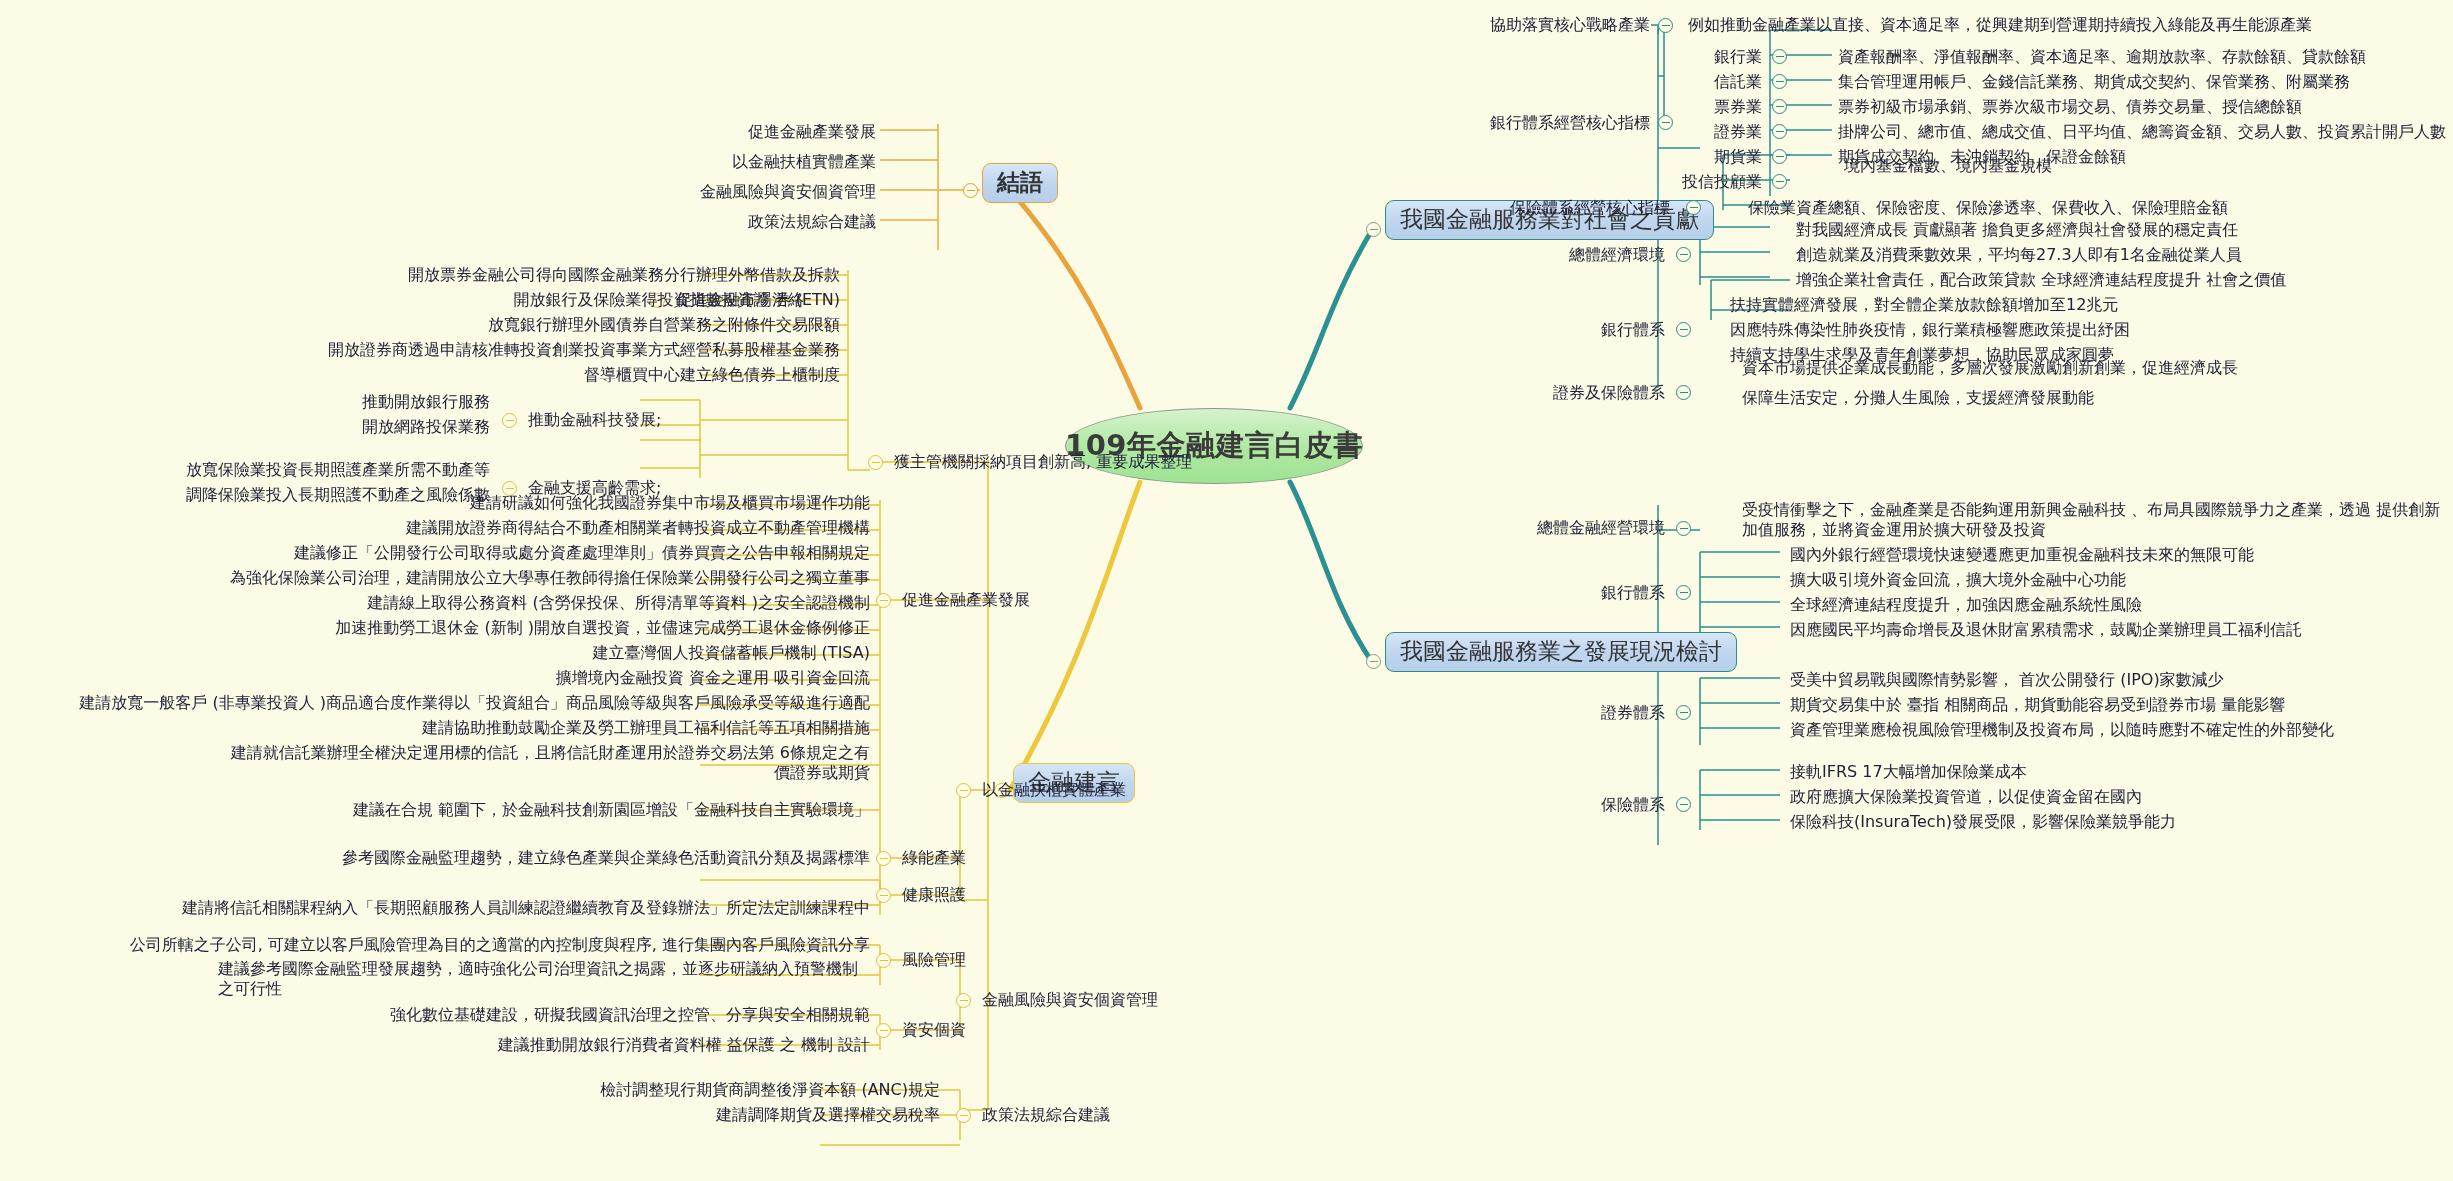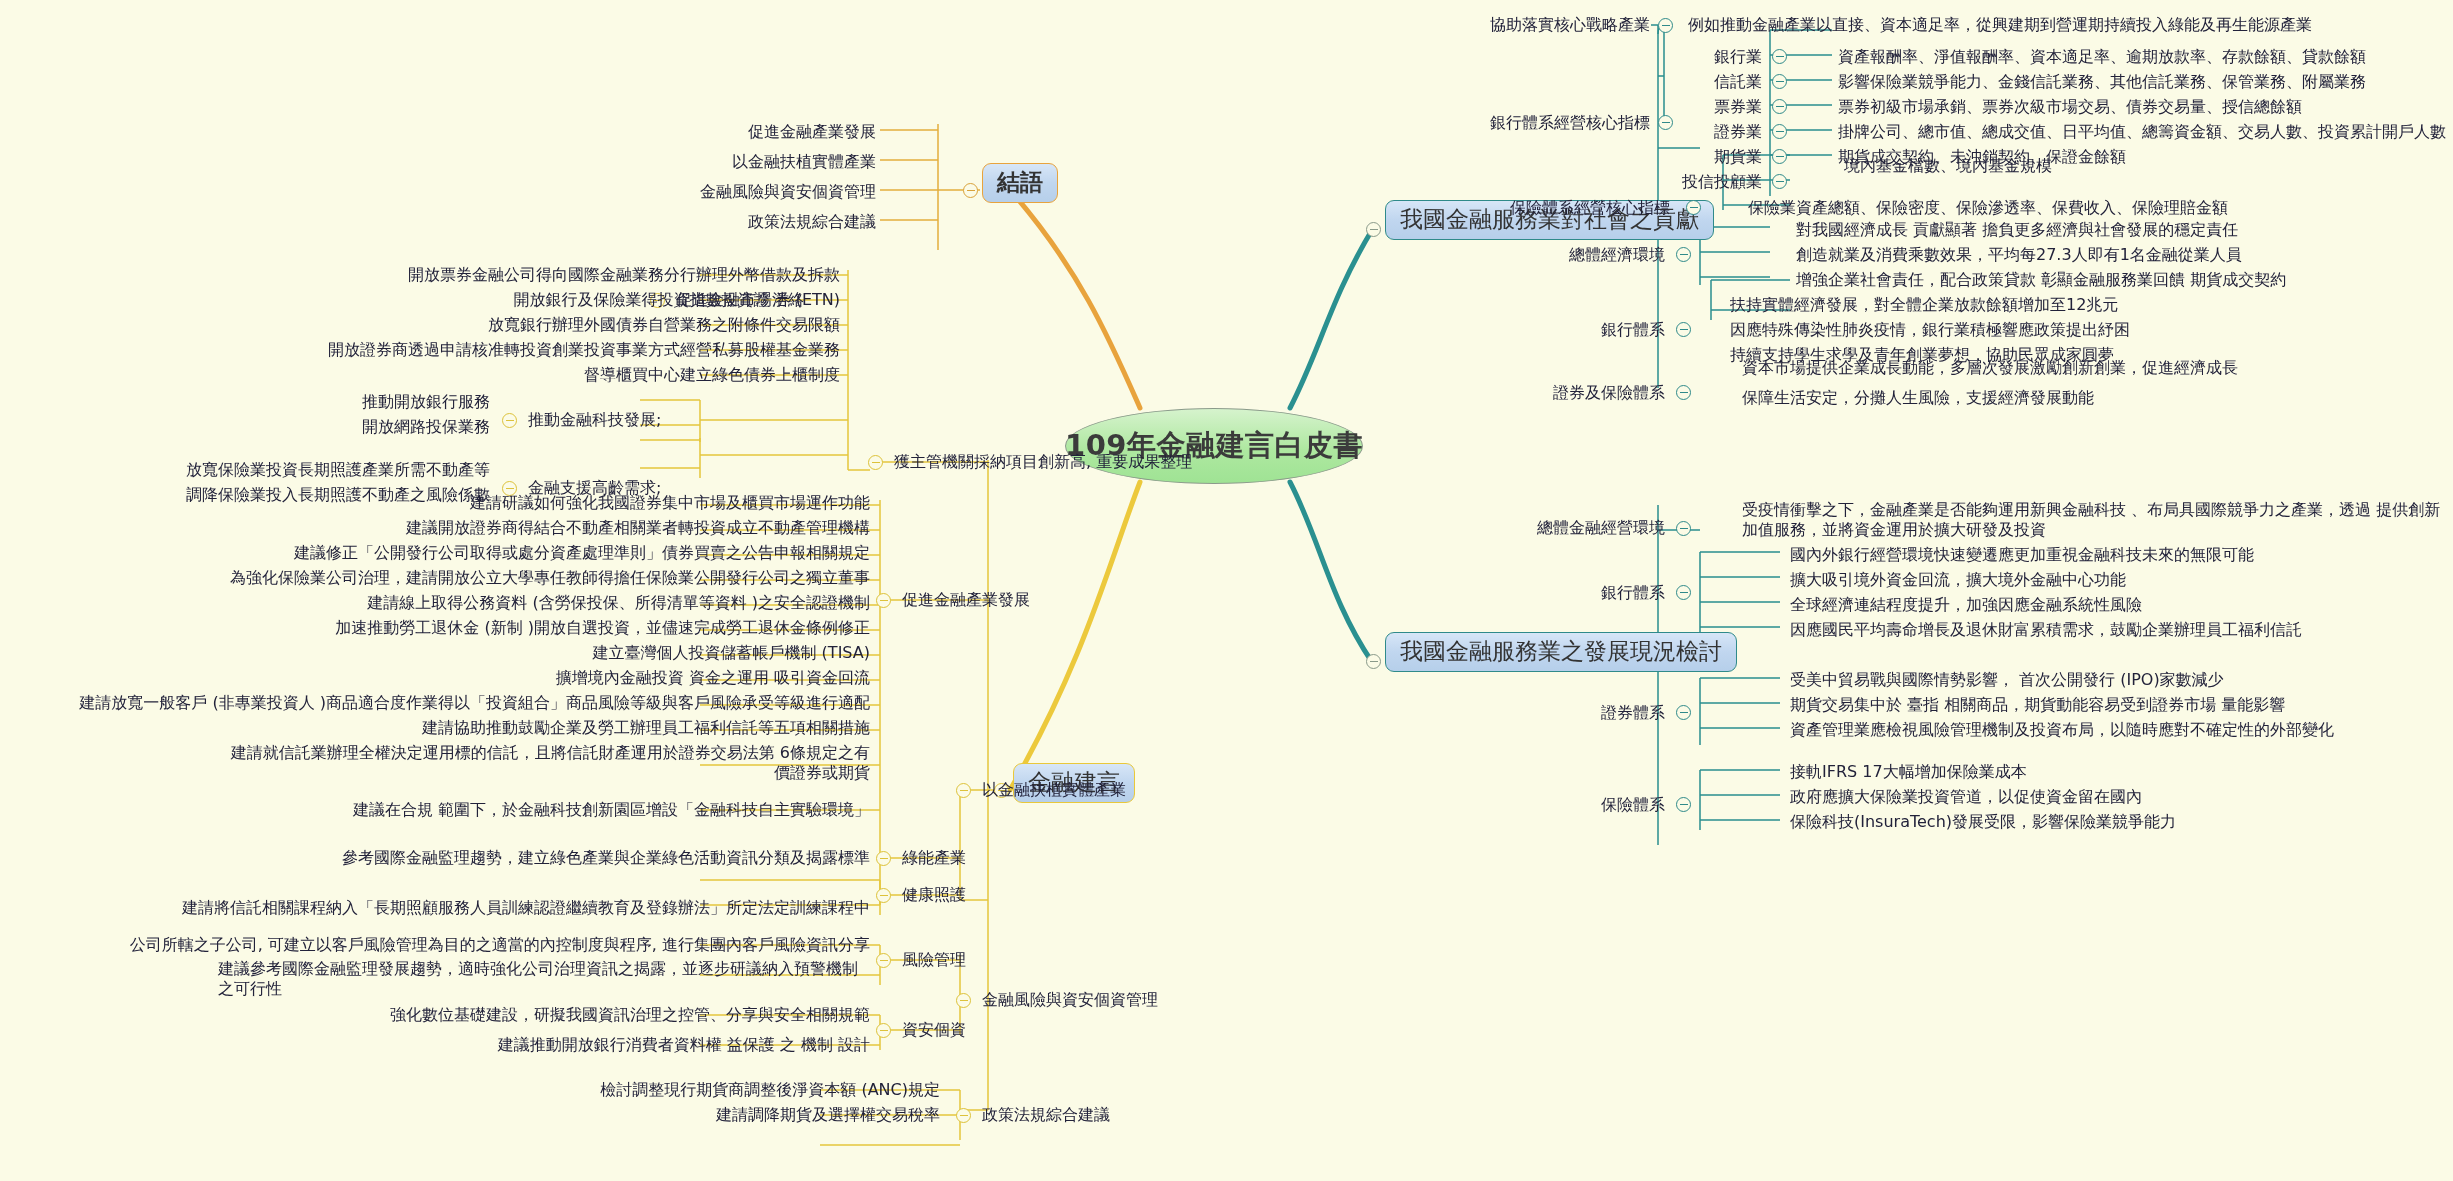--- a/index.html
+++ b/index.html
@@ -168,21 +168,21 @@
 
   <div class="t r" style="left:1380px;top:113px;width:270px;">銀行體系經營核心指標</div>
   <div class="tog" style="left:1658px;top:115px;"></div>
 
   <div class="t r" style="left:1650px;top:47px;width:112px;">銀行業</div>
   <div class="tog" style="left:1772px;top:49px;"></div>
   <div class="t" style="left:1838px;top:47px;">資產報酬率、淨值報酬率、資本適足率、逾期放款率、存款餘額、貸款餘額</div>
 
   <div class="t r" style="left:1650px;top:72px;width:112px;">信託業</div>
   <div class="tog" style="left:1772px;top:74px;"></div>
-  <div class="t" style="left:1838px;top:72px;">影響保險業競爭能力、金錢信託業務、其他信託業務、保管業務、附屬業務</div>
+  <div class="t" style="left:1838px;top:72px;">集合管理運用帳戶、金錢信託業務、期貨成交契約、保管業務、附屬業務</div>
 
   <div class="t r" style="left:1650px;top:97px;width:112px;">票券業</div>
   <div class="tog" style="left:1772px;top:99px;"></div>
   <div class="t" style="left:1838px;top:97px;">票券初級市場承銷、票券次級市場交易、債券交易量、授信總餘額</div>
 
   <div class="t r" style="left:1650px;top:122px;width:112px;">證券業</div>
   <div class="tog" style="left:1772px;top:124px;"></div>
   <div class="t" style="left:1838px;top:122px;">掛牌公司、總市值、總成交值、日平均值、總籌資金額、交易人數、投資累計開戶人數</div>
 
   <div class="t r" style="left:1650px;top:147px;width:112px;">期貨業</div>
@@ -194,21 +194,21 @@
   <div class="t" style="left:1844px;top:156px;">境內基金檔數、境內基金規模</div>
 
   <div class="t r" style="left:1400px;top:198px;width:270px;">保險體系經營核心指標</div>
   <div class="tog" style="left:1686px;top:200px;"></div>
   <div class="t" style="left:1748px;top:198px;">保險業資產總額、保險密度、保險滲透率、保費收入、保險理賠金額</div>
 
   <div class="t r" style="left:1460px;top:245px;width:205px;">總體經濟環境</div>
   <div class="tog" style="left:1676px;top:247px;"></div>
   <div class="t" style="left:1796px;top:220px;">對我國經濟成長 貢獻顯著 擔負更多經濟與社會發展的穩定責任</div>
   <div class="t" style="left:1796px;top:245px;">創造就業及消費乘數效果，平均每27.3人即有1名金融從業人員</div>
-  <div class="t" style="left:1796px;top:270px;">增強企業社會責任，配合政策貸款 彰顯金融服務業回饋 期貨成交契約</div>
+  <div class="t" style="left:1796px;top:270px;">增強企業社會責任，配合政策貸款 全球經濟連結程度提升 社會之價值</div>
 
   <div class="t r" style="left:1490px;top:320px;width:175px;">銀行體系</div>
   <div class="tog" style="left:1676px;top:322px;"></div>
   <div class="t" style="left:1730px;top:295px;">扶持實體經濟發展，對全體企業放款餘額增加至12兆元</div>
   <div class="t" style="left:1730px;top:320px;">因應特殊傳染性肺炎疫情，銀行業積極響應政策提出紓困</div>
   <div class="t" style="left:1730px;top:345px;">持續支持學生求學及青年創業夢想，協助民眾成家圓夢</div>
 
   <div class="t r" style="left:1440px;top:383px;width:225px;">證券及保險體系</div>
   <div class="tog" style="left:1676px;top:385px;"></div>
   <div class="t" style="left:1742px;top:358px;">資本市場提供企業成長動能，多層次發展激勵創新創業，促進經濟成長</div>

